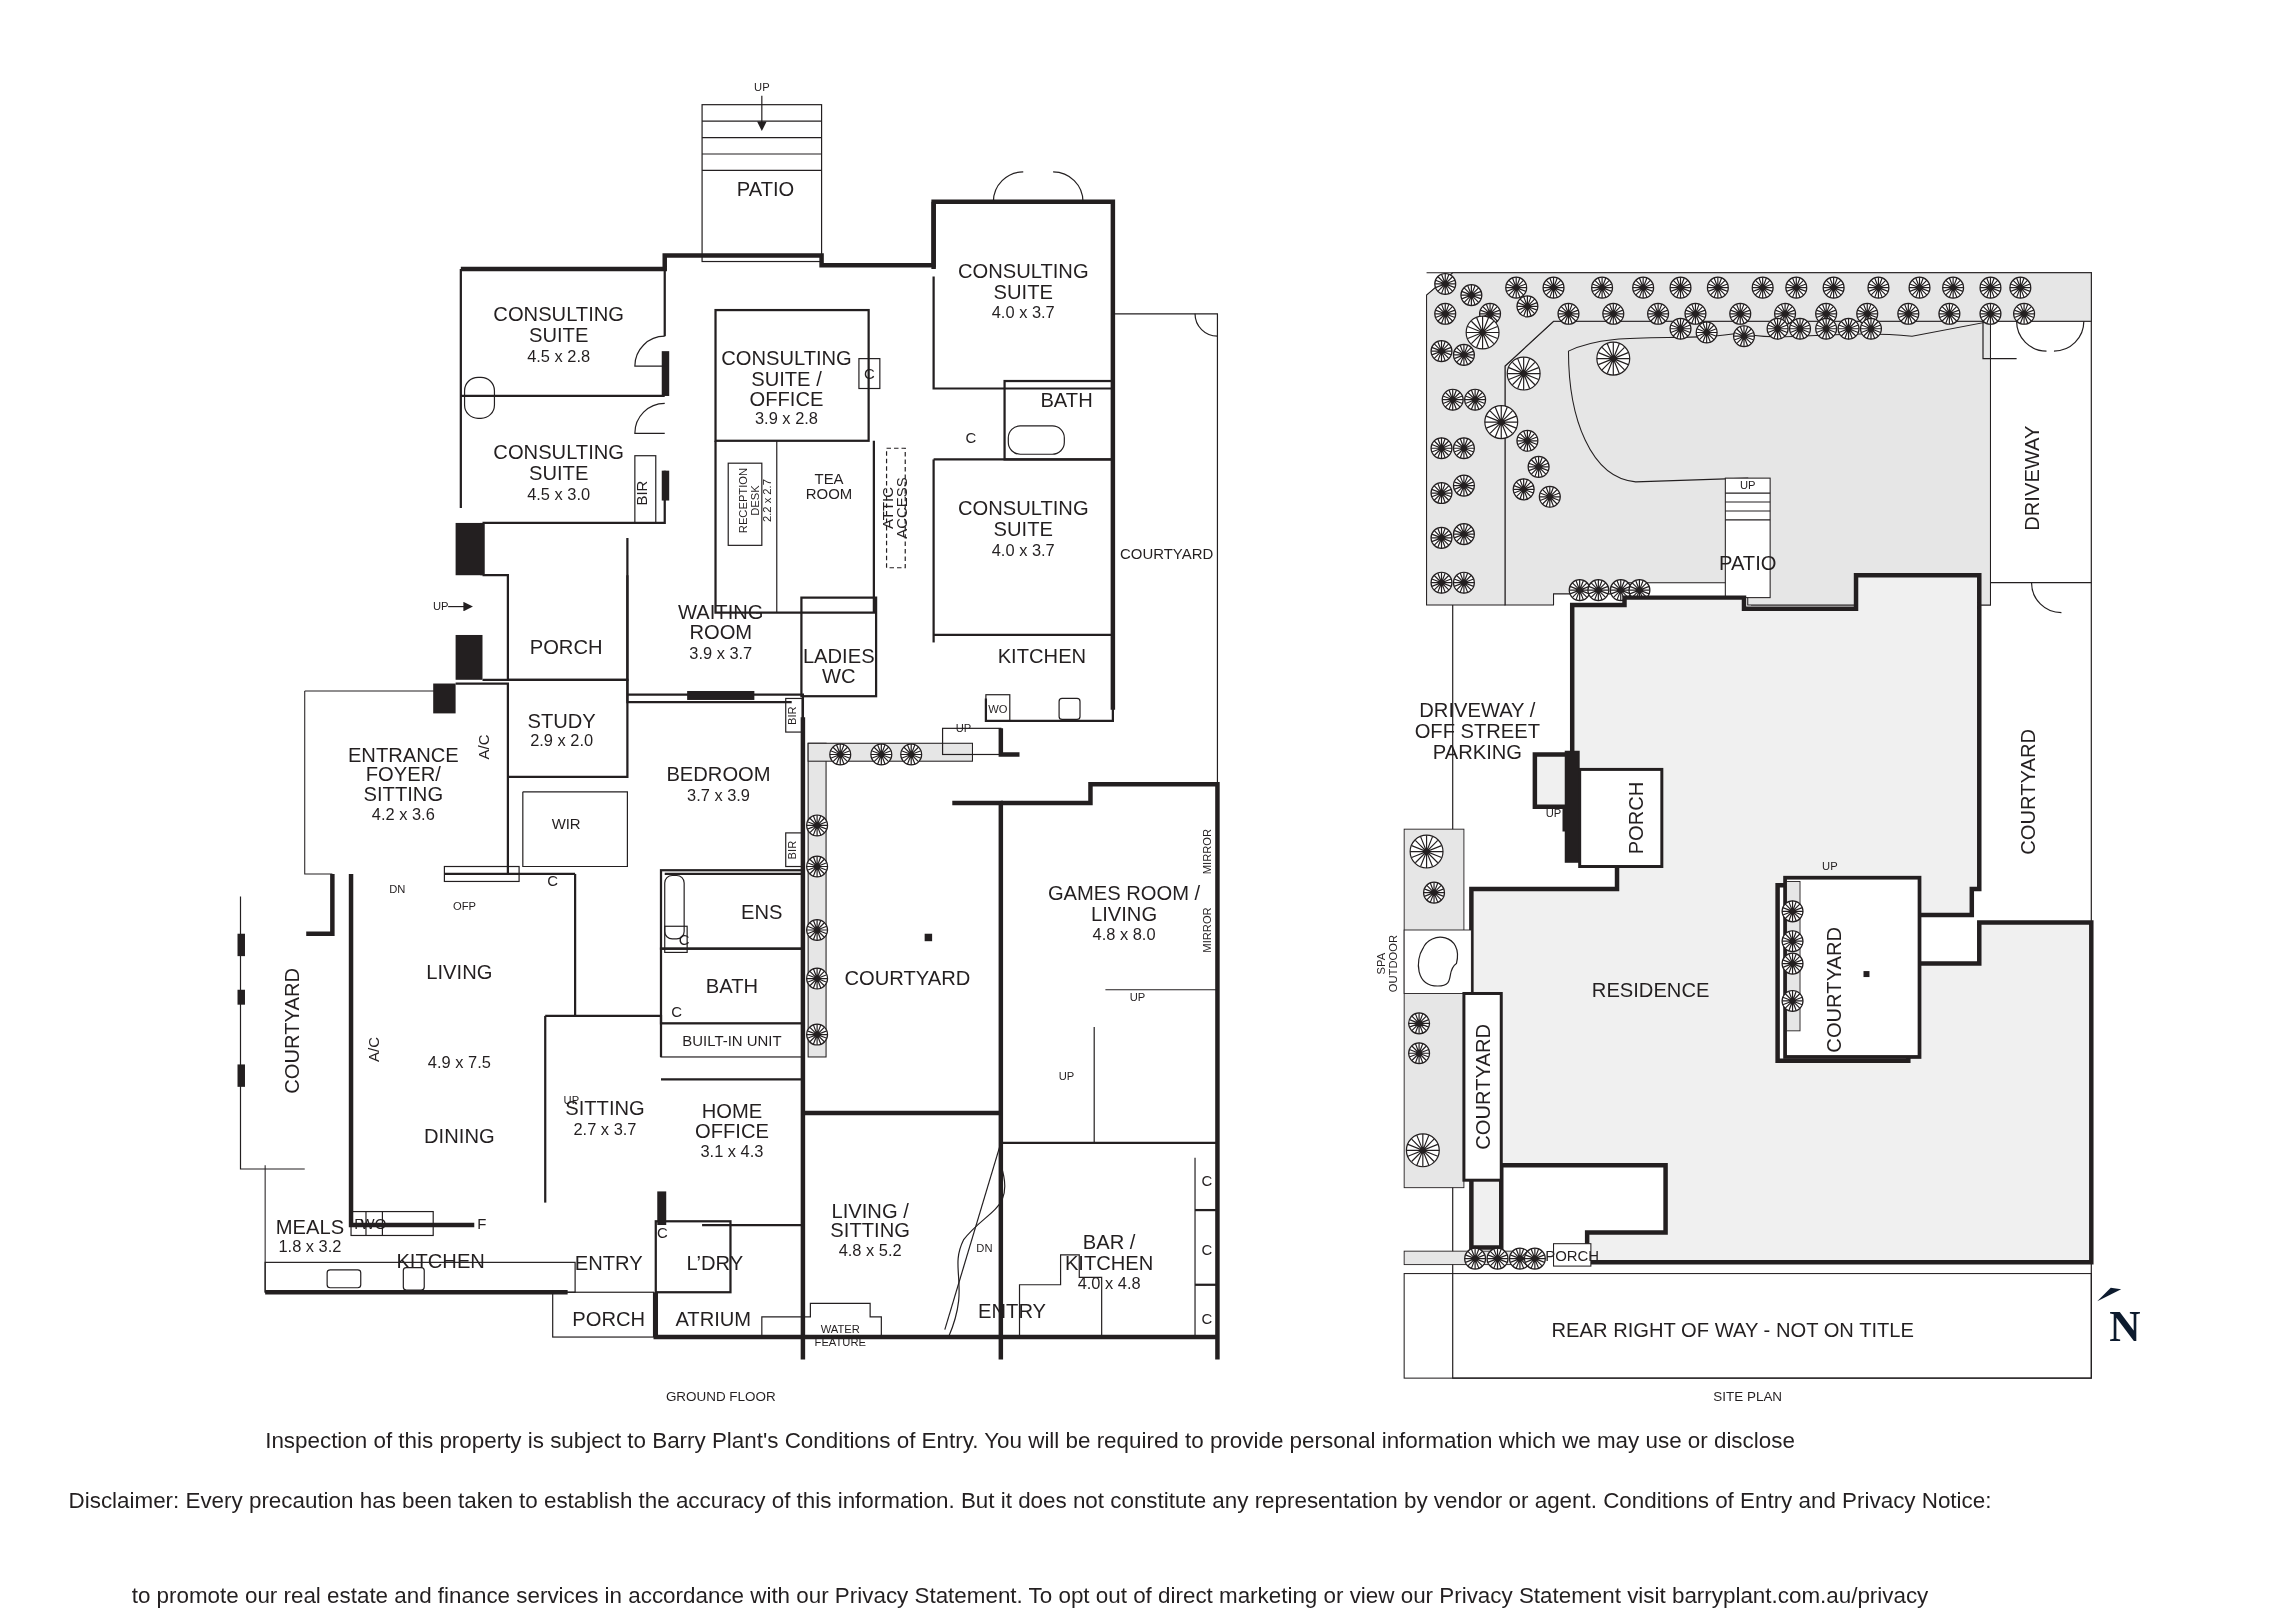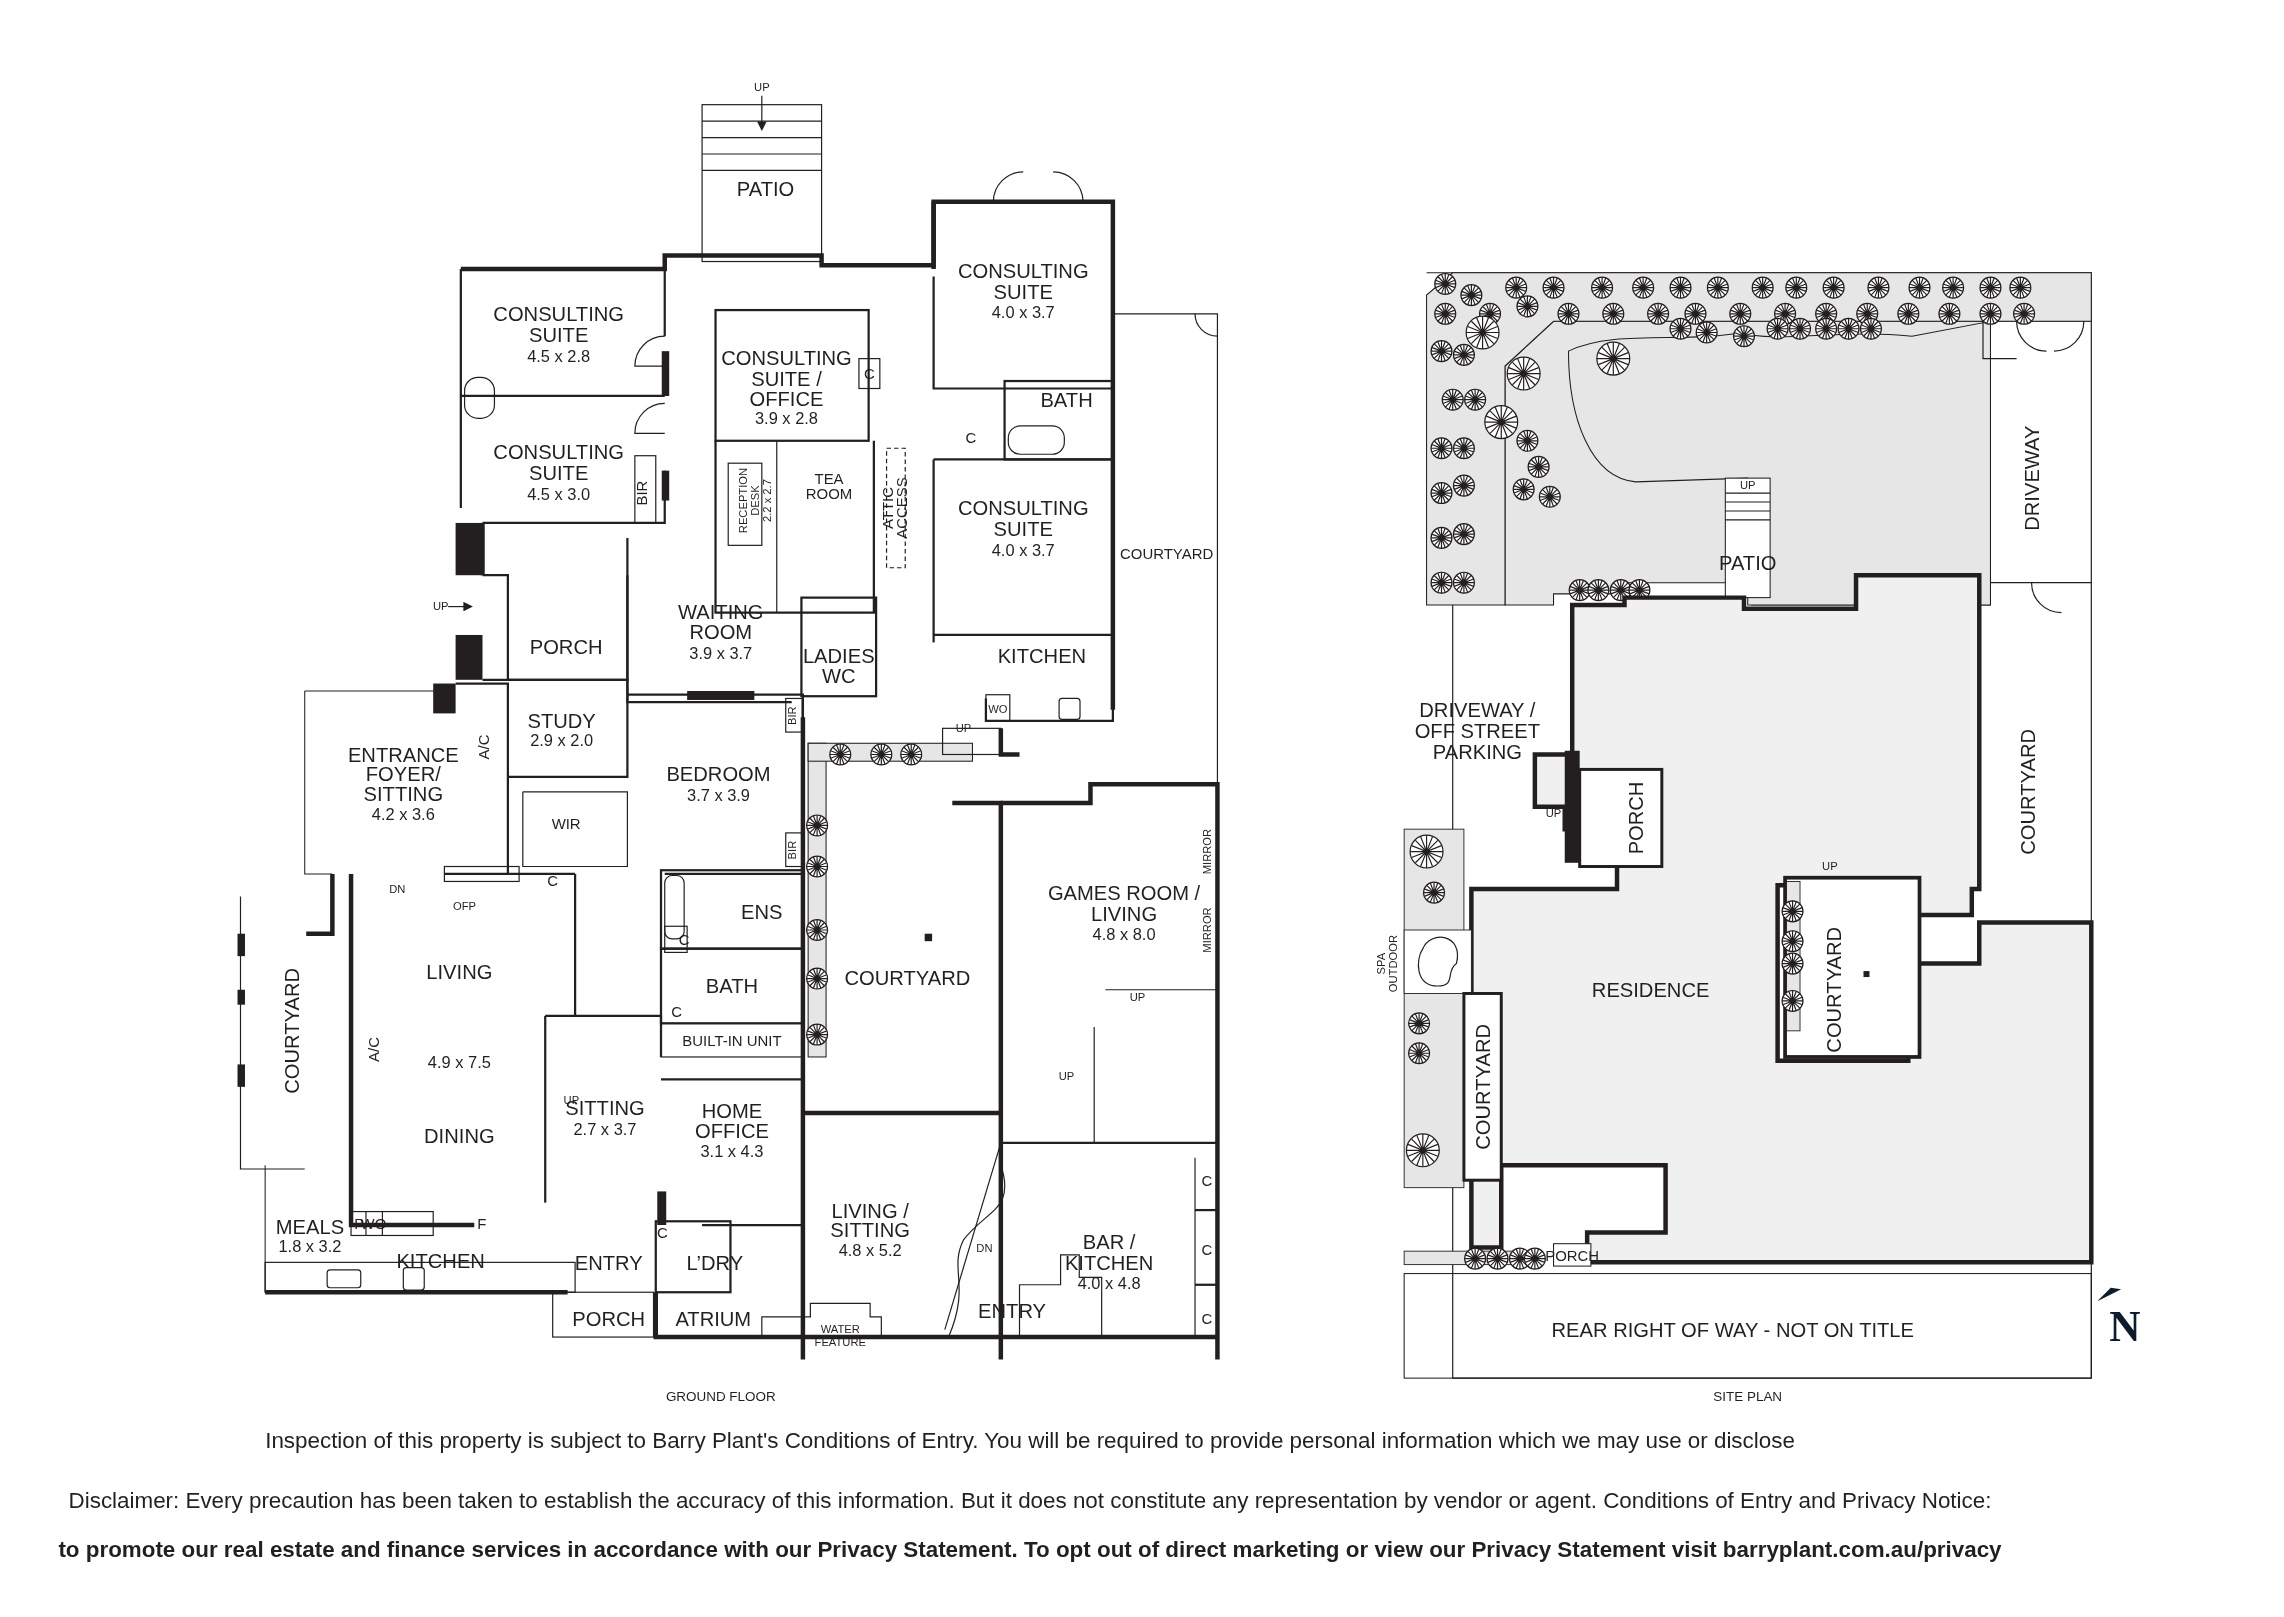--- a/index.html
+++ b/index.html
@@ -423,14 +423,14 @@
   </g>
 
   <g>
     <path d="M2808 1742 L2826 1724 L2840 1726 Z" fill="#0d1b2e"></path>
     <text x="2845" y="1795" font-family="'Liberation Serif',serif" font-size="58" font-weight="bold" fill="#0d1b2e" text-anchor="middle">N</text>
   </g>
 </svg>
 
 <div class="disc" style="top:1488px;">Disclaimer: Every precaution has been taken to establish the accuracy of this information. But it does not constitute any representation by vendor or agent. Conditions of Entry and Privacy Notice:</div>
 <div class="disc" style="top:1428px;">Inspection of this property is subject to Barry Plant's Conditions of Entry. You will be required to provide personal information which we may use or disclose</div>
-<div class="disc" style="top:1537px;font-weight:bold;">to promote our real estate and finance services in accordance with our Privacy Statement. To opt out of direct marketing or view our Privacy Statement visit barryplant.com.au/privacy</div>
+<div class="disc" style="top:1583px;">to promote our real estate and finance services in accordance with our Privacy Statement. To opt out of direct marketing or view our Privacy Statement visit barryplant.com.au/privacy</div>
 
 
 </body></html>

